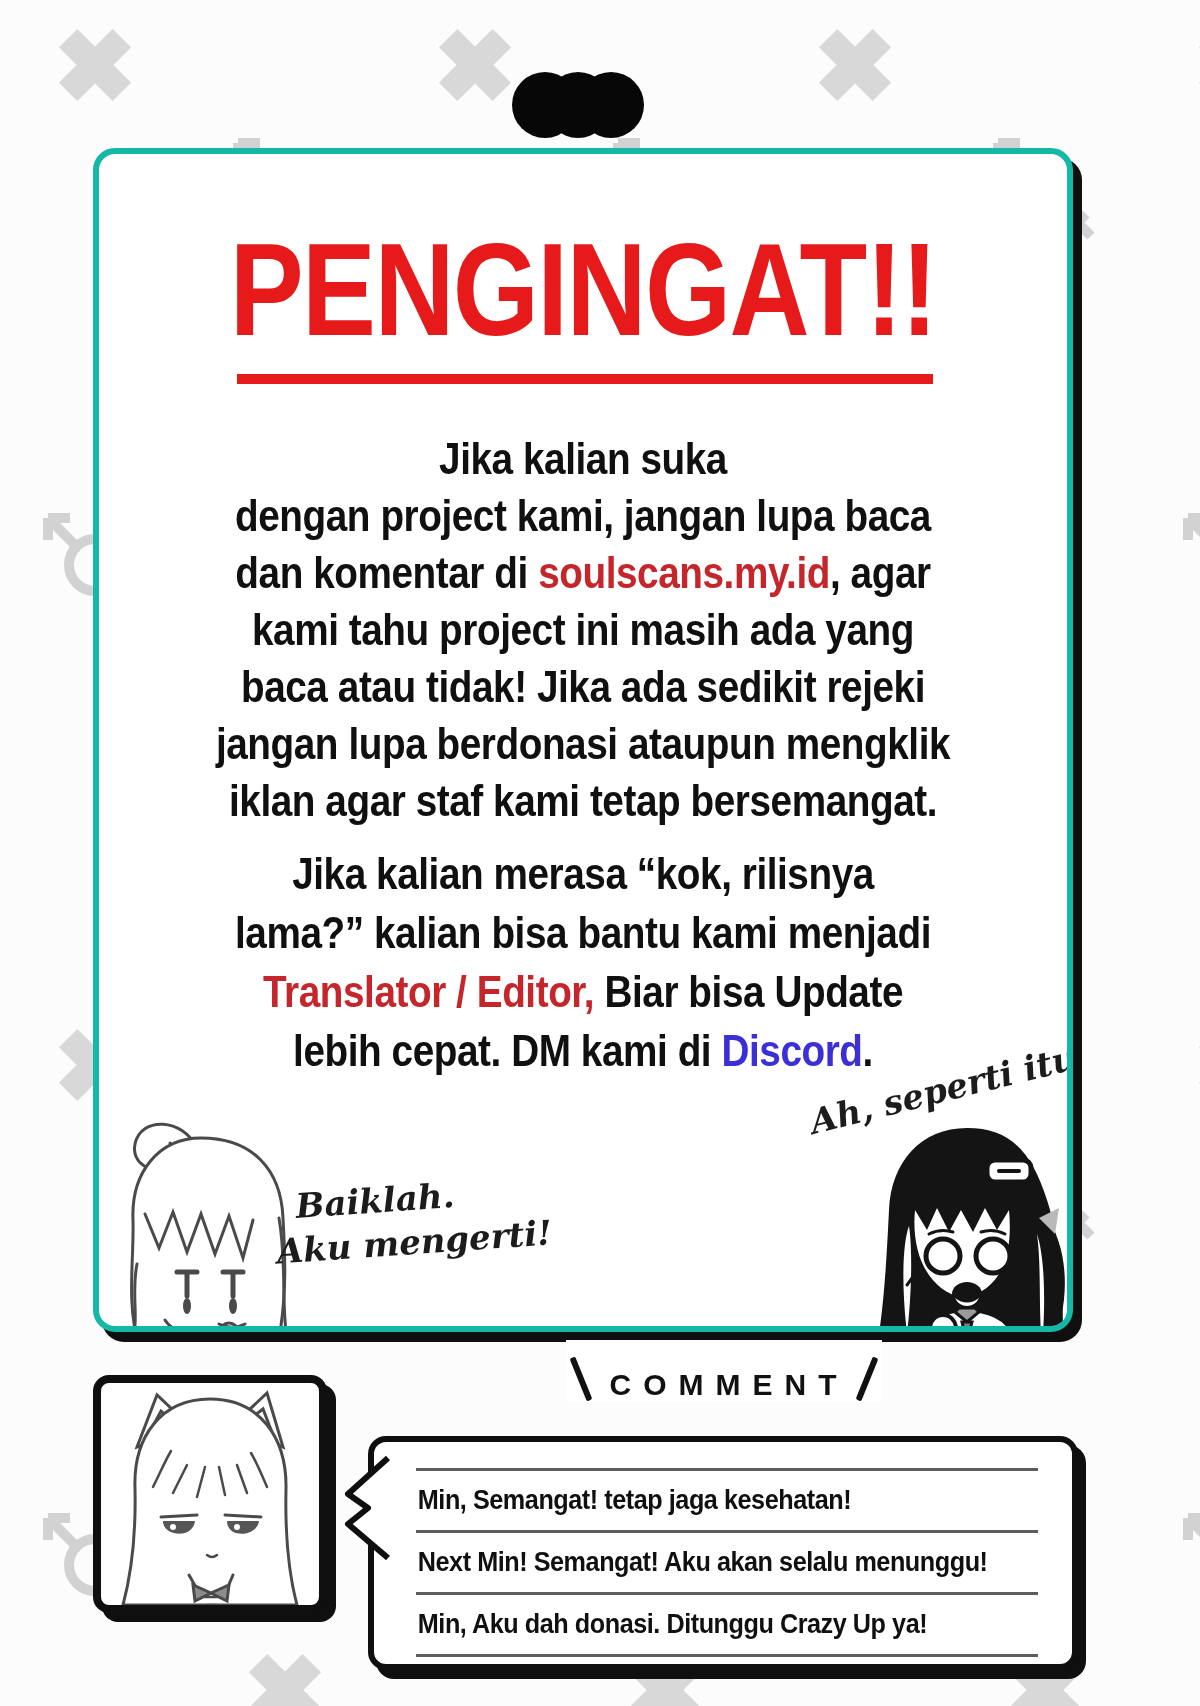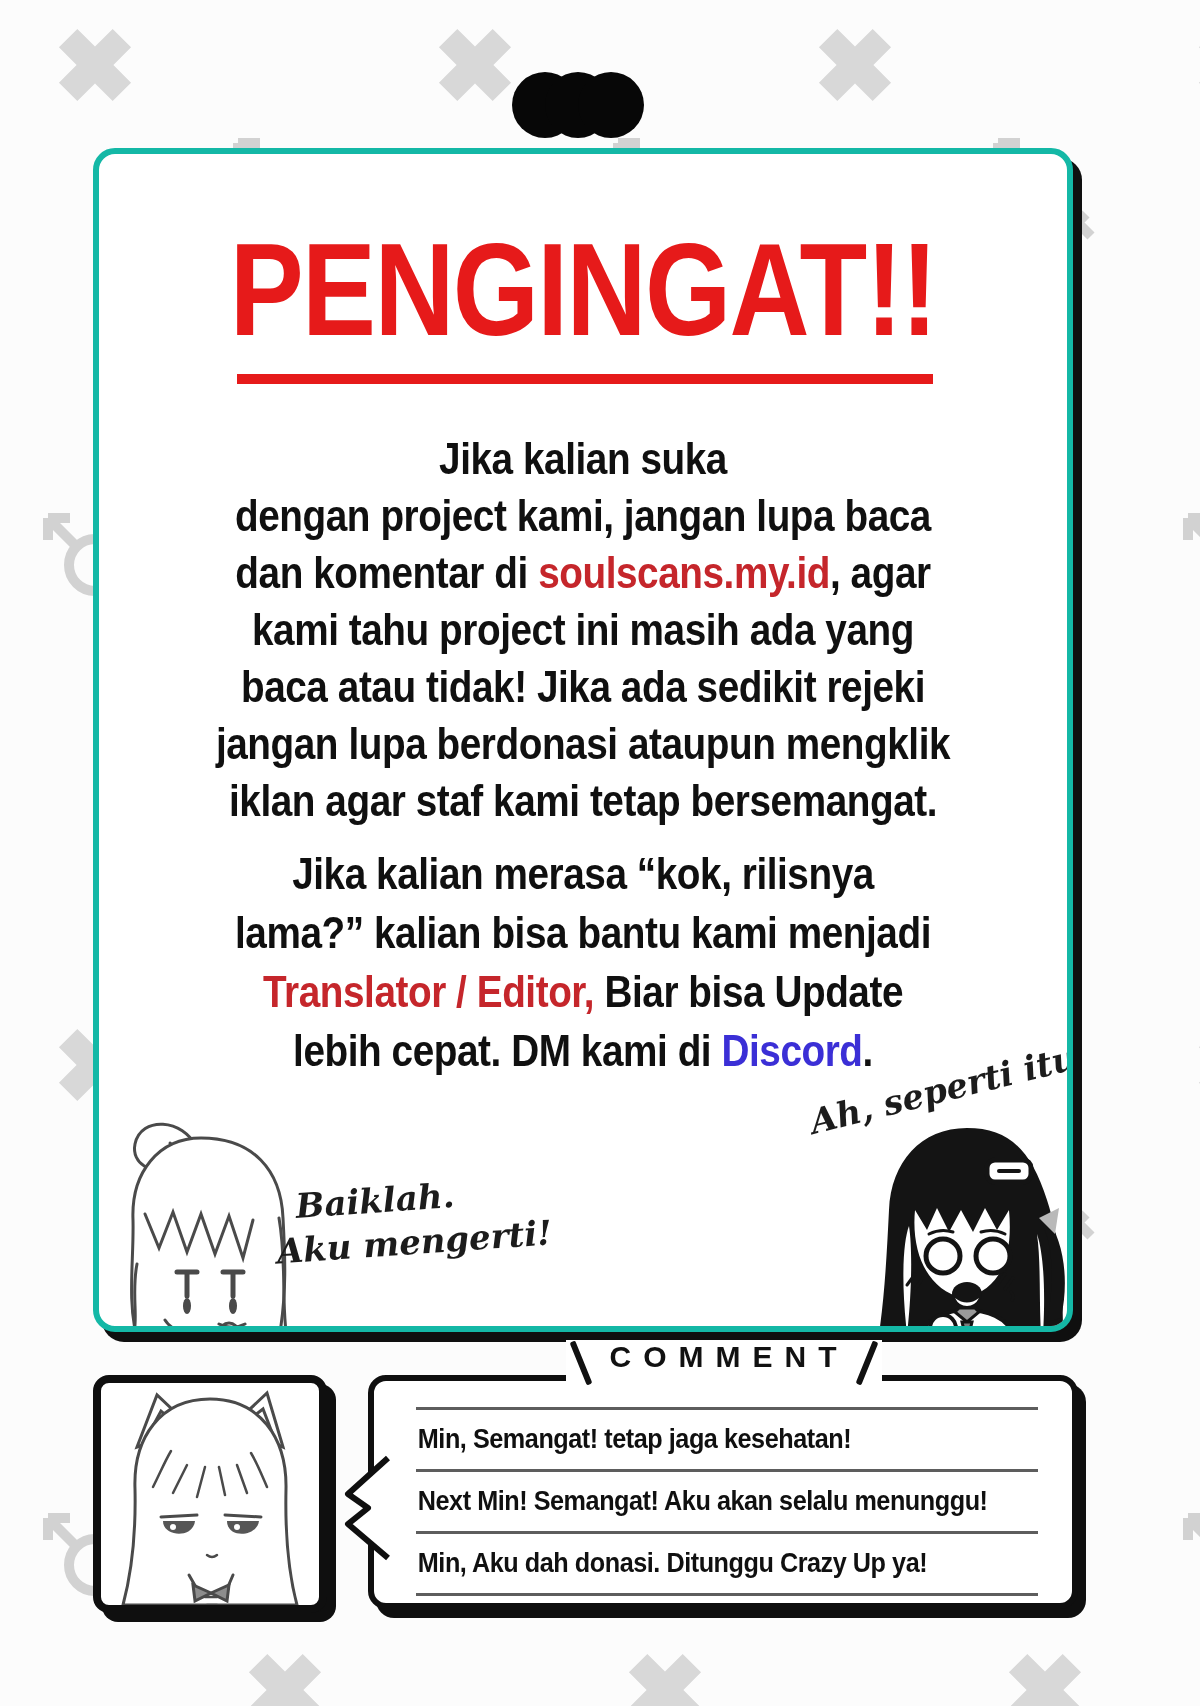--- a/index.html
+++ b/index.html
@@ -43,28 +43,28 @@
   .hand-left{left:176px;top:1022px;transform:rotate(-4deg);}
   .hand-left .l1{padding-left:22px;}
   .hand-right{left:700px;top:912px;width:300px;text-align:center;transform:rotate(-14deg);}
   
   .avatar-box{
     position:absolute;left:93px;top:1375px;width:234px;height:238px;
     background:#fff;border:8px solid #0f0f0f;border-radius:16px;
     box-shadow:9px 9px 0 #0f0f0f;box-sizing:border-box;overflow:hidden;z-index:2;
   }
   .bubble{
-    position:absolute;left:368px;top:1375px;width:710px;height:234px;
+    position:absolute;left:368px;top:1436px;width:710px;height:234px;
     background:#fff;border:6px solid #0f0f0f;border-radius:18px;
     box-shadow:8px 9px 0 #0f0f0f;box-sizing:border-box;z-index:2;
   }
   .bubble-tail{position:absolute;left:334px;top:1452px;z-index:4;}
   .comment-header{
     position:absolute;left:566px;top:1340px;width:316px;height:62px;z-index:5;
-    background:#fff;display:flex;align-items:flex-start;justify-content:center;gap:16px;
+    background:#fff;display:flex;align-items:flex-end;justify-content:center;gap:16px;
   }
   .comment-header .word{
     font-size:30px;font-weight:bold;letter-spacing:12px;color:#111;padding-left:10px;
   }
   .slash{width:6px;height:46px;background:#111;border-radius:2px;}
   .slash-left{transform:rotate(-22deg);}
   .slash-right{transform:rotate(22deg);}
   .comments{
     position:absolute;left:42px;right:34px;top:26px;
   }

